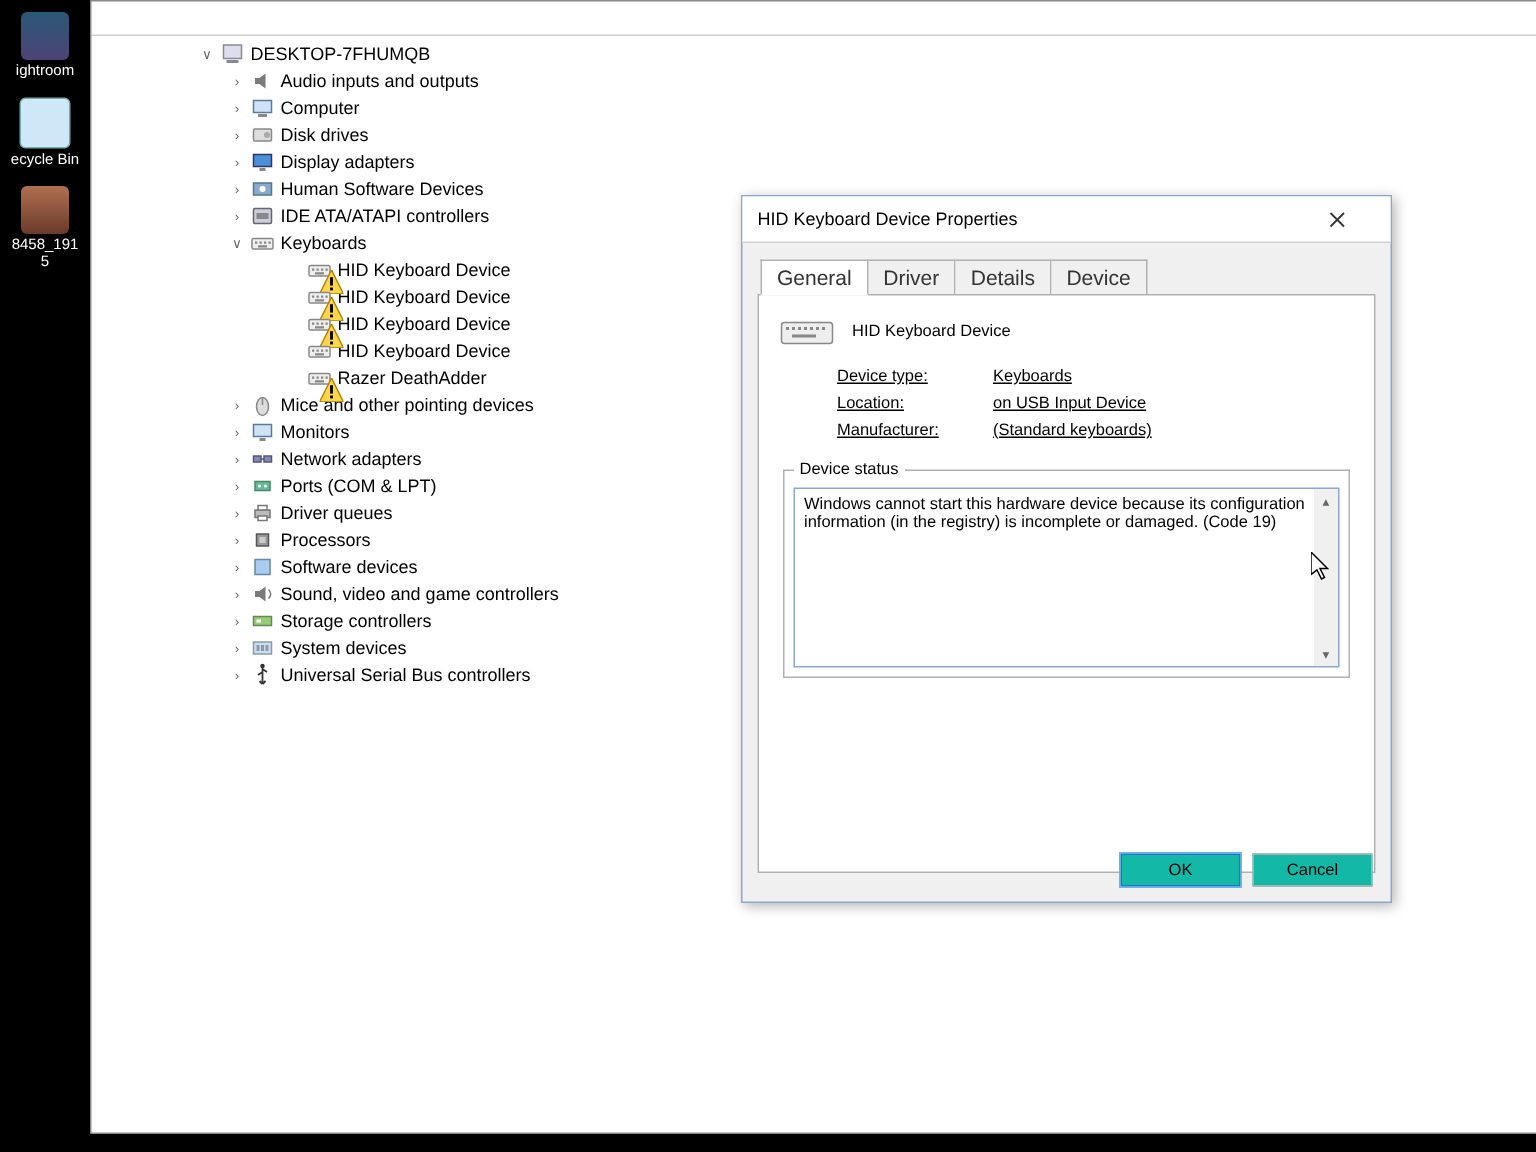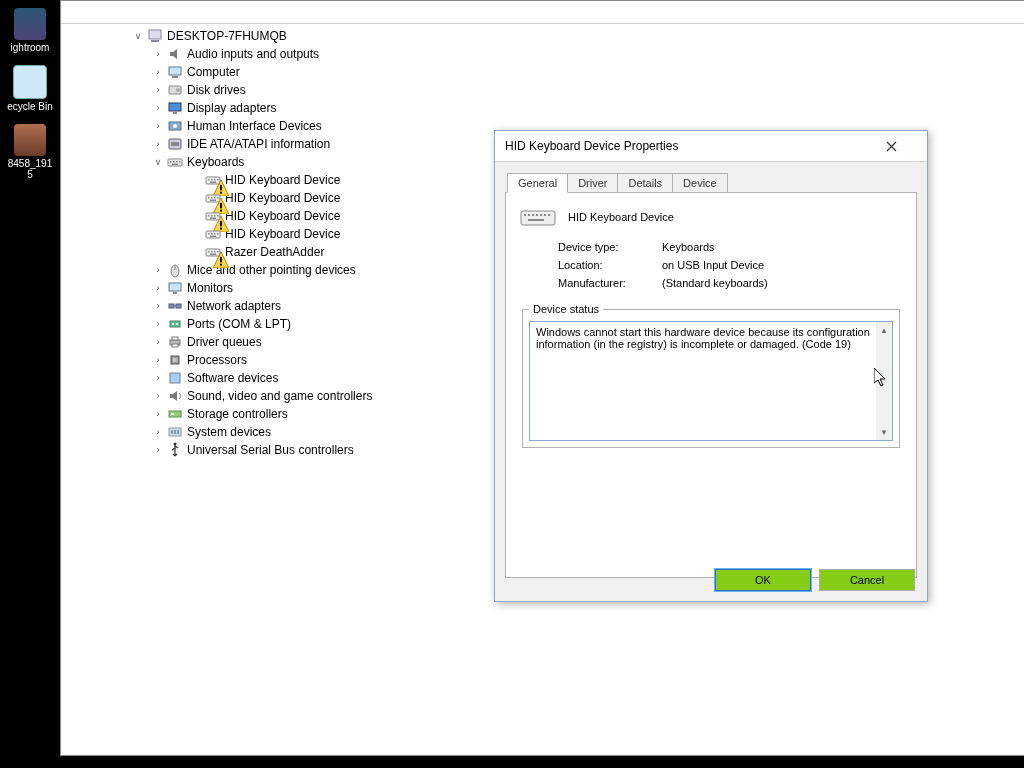--- a/index.html
+++ b/index.html
@@ -109,21 +109,21 @@
   .propdlg .titlebar .title { flex: 1; }
   .propdlg .titlebar .close {
     width: 40px; height: 24px;
     display: flex; align-items: center; justify-content: center;
     font-size: 14px;
   }
   .propdlg .tabs {
     display: flex;
     padding: 10px 10px 0 12px;
     gap: 0;
-    font-size: 11px;
+    font-size: 14px;
   }
   .propdlg .tab {
     padding: 3px 10px;
     border: 1px solid #b0b0b0;
     background: #f0f0f0;
     position: relative;
     top: 1px;
     color: #333;
   }
   .propdlg .tab.active {
@@ -144,20 +144,21 @@
     display: flex; align-items: center;
     gap: 12px;
     margin-bottom: 14px;
   }
   .propdlg .device-header .kicon {
     width: 36px; height: 20px;
   }
   .propdlg .proplist {
     margin-left: 38px;
     font-size: 11px;
+    text-decoration: underline;
   }
   .propdlg .proplist .row {
     display: flex; gap: 4px;
     margin-bottom: 6px;
   }
   .propdlg .proplist .k { width: 100px; }
   .propdlg fieldset.status {
     margin-top: 14px;
     border: 1px solid #b0b0b0;
     padding: 6px;
@@ -182,23 +183,23 @@
     height: 16px;
     display: flex; align-items: center; justify-content: center;
     font-size: 9px; color: #666;
   }
   .propdlg .buttons {
     position: absolute;
     right: 12px; bottom: 10px;
     display: flex; gap: 8px;
   }
   .propdlg .buttons button {
-    width: 96px; height: 22px;
+    width: 80px; height: 22px;
     font-size: 11px;
-    background: #84cc16;
+    background: #14b8a6;
     border: 1px solid #adadad;
     margin-top: 16px;
   }
   .propdlg .buttons button.ok {
     border: 1px solid #2b72c7;
     outline: 1px solid #6bb0ff;
   }
   .cursor {
     position: absolute;
     left: 874px; top: 368px;
@@ -279,31 +280,31 @@
         <span class="label">Display adapters</span>
       </div>
       <div class="tree-row indent-1">
         <span class="expander">›</span>
         <span class="ico">
           <svg viewBox="0 0 16 16">
             <rect x="2" y="4" width="12" height="8" fill="#8ac" stroke="#578"></rect>
             <circle cx="8" cy="8" r="2" fill="#fff"></circle>
           </svg>
         </span>
-        <span class="label">Human Interface Devices</span>
+        <span class="label">Human Software Devices</span>
       </div>
       <div class="tree-row indent-1">
         <span class="expander">›</span>
         <span class="ico">
           <svg viewBox="0 0 16 16">
             <rect x="2" y="3" width="12" height="10" rx="1" fill="#ccd" stroke="#666"></rect>
             <rect x="4" y="6" width="8" height="4" fill="#888"></rect>
           </svg>
         </span>
-        <span class="label">IDE ATA/ATAPI information</span>
+        <span class="label">IDE ATA/ATAPI controllers</span>
       </div>
       <div class="tree-row indent-1">
         <span class="expander">∨</span>
         <span class="ico">
           <svg viewBox="0 0 16 16">
             <rect x="1" y="5" width="14" height="7" rx="1" fill="#eee" stroke="#888"></rect>
             <rect x="3" y="7" width="1.5" height="1.5" fill="#888"></rect>
             <rect x="6" y="7" width="1.5" height="1.5" fill="#888"></rect>
             <rect x="9" y="7" width="1.5" height="1.5" fill="#888"></rect>
             <rect x="12" y="7" width="1.5" height="1.5" fill="#888"></rect>

